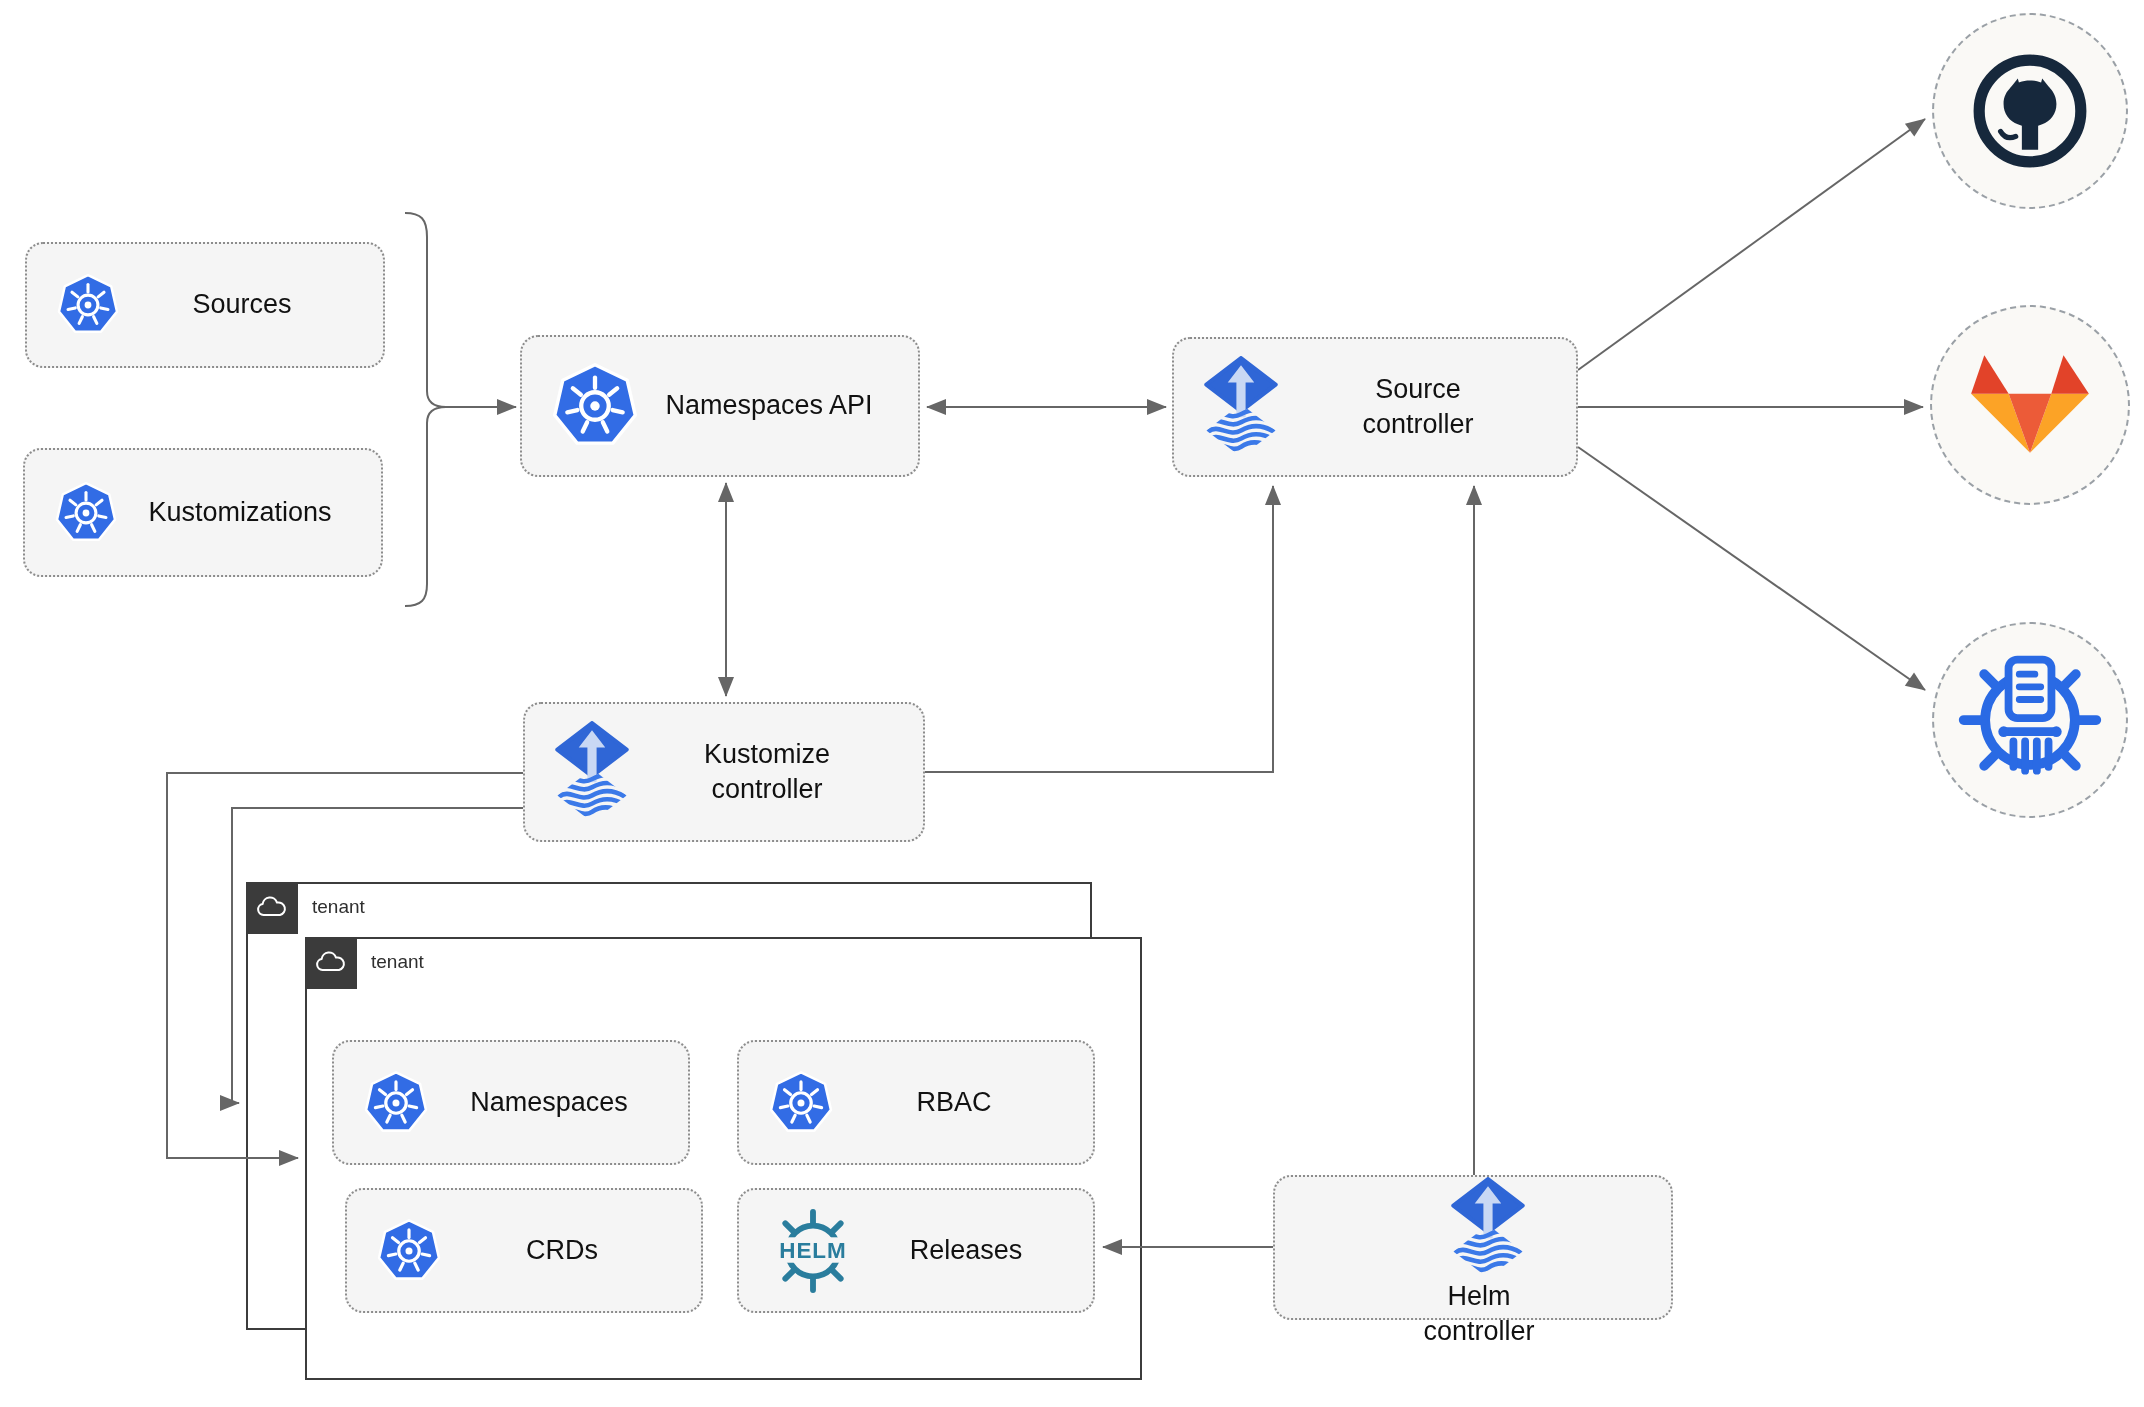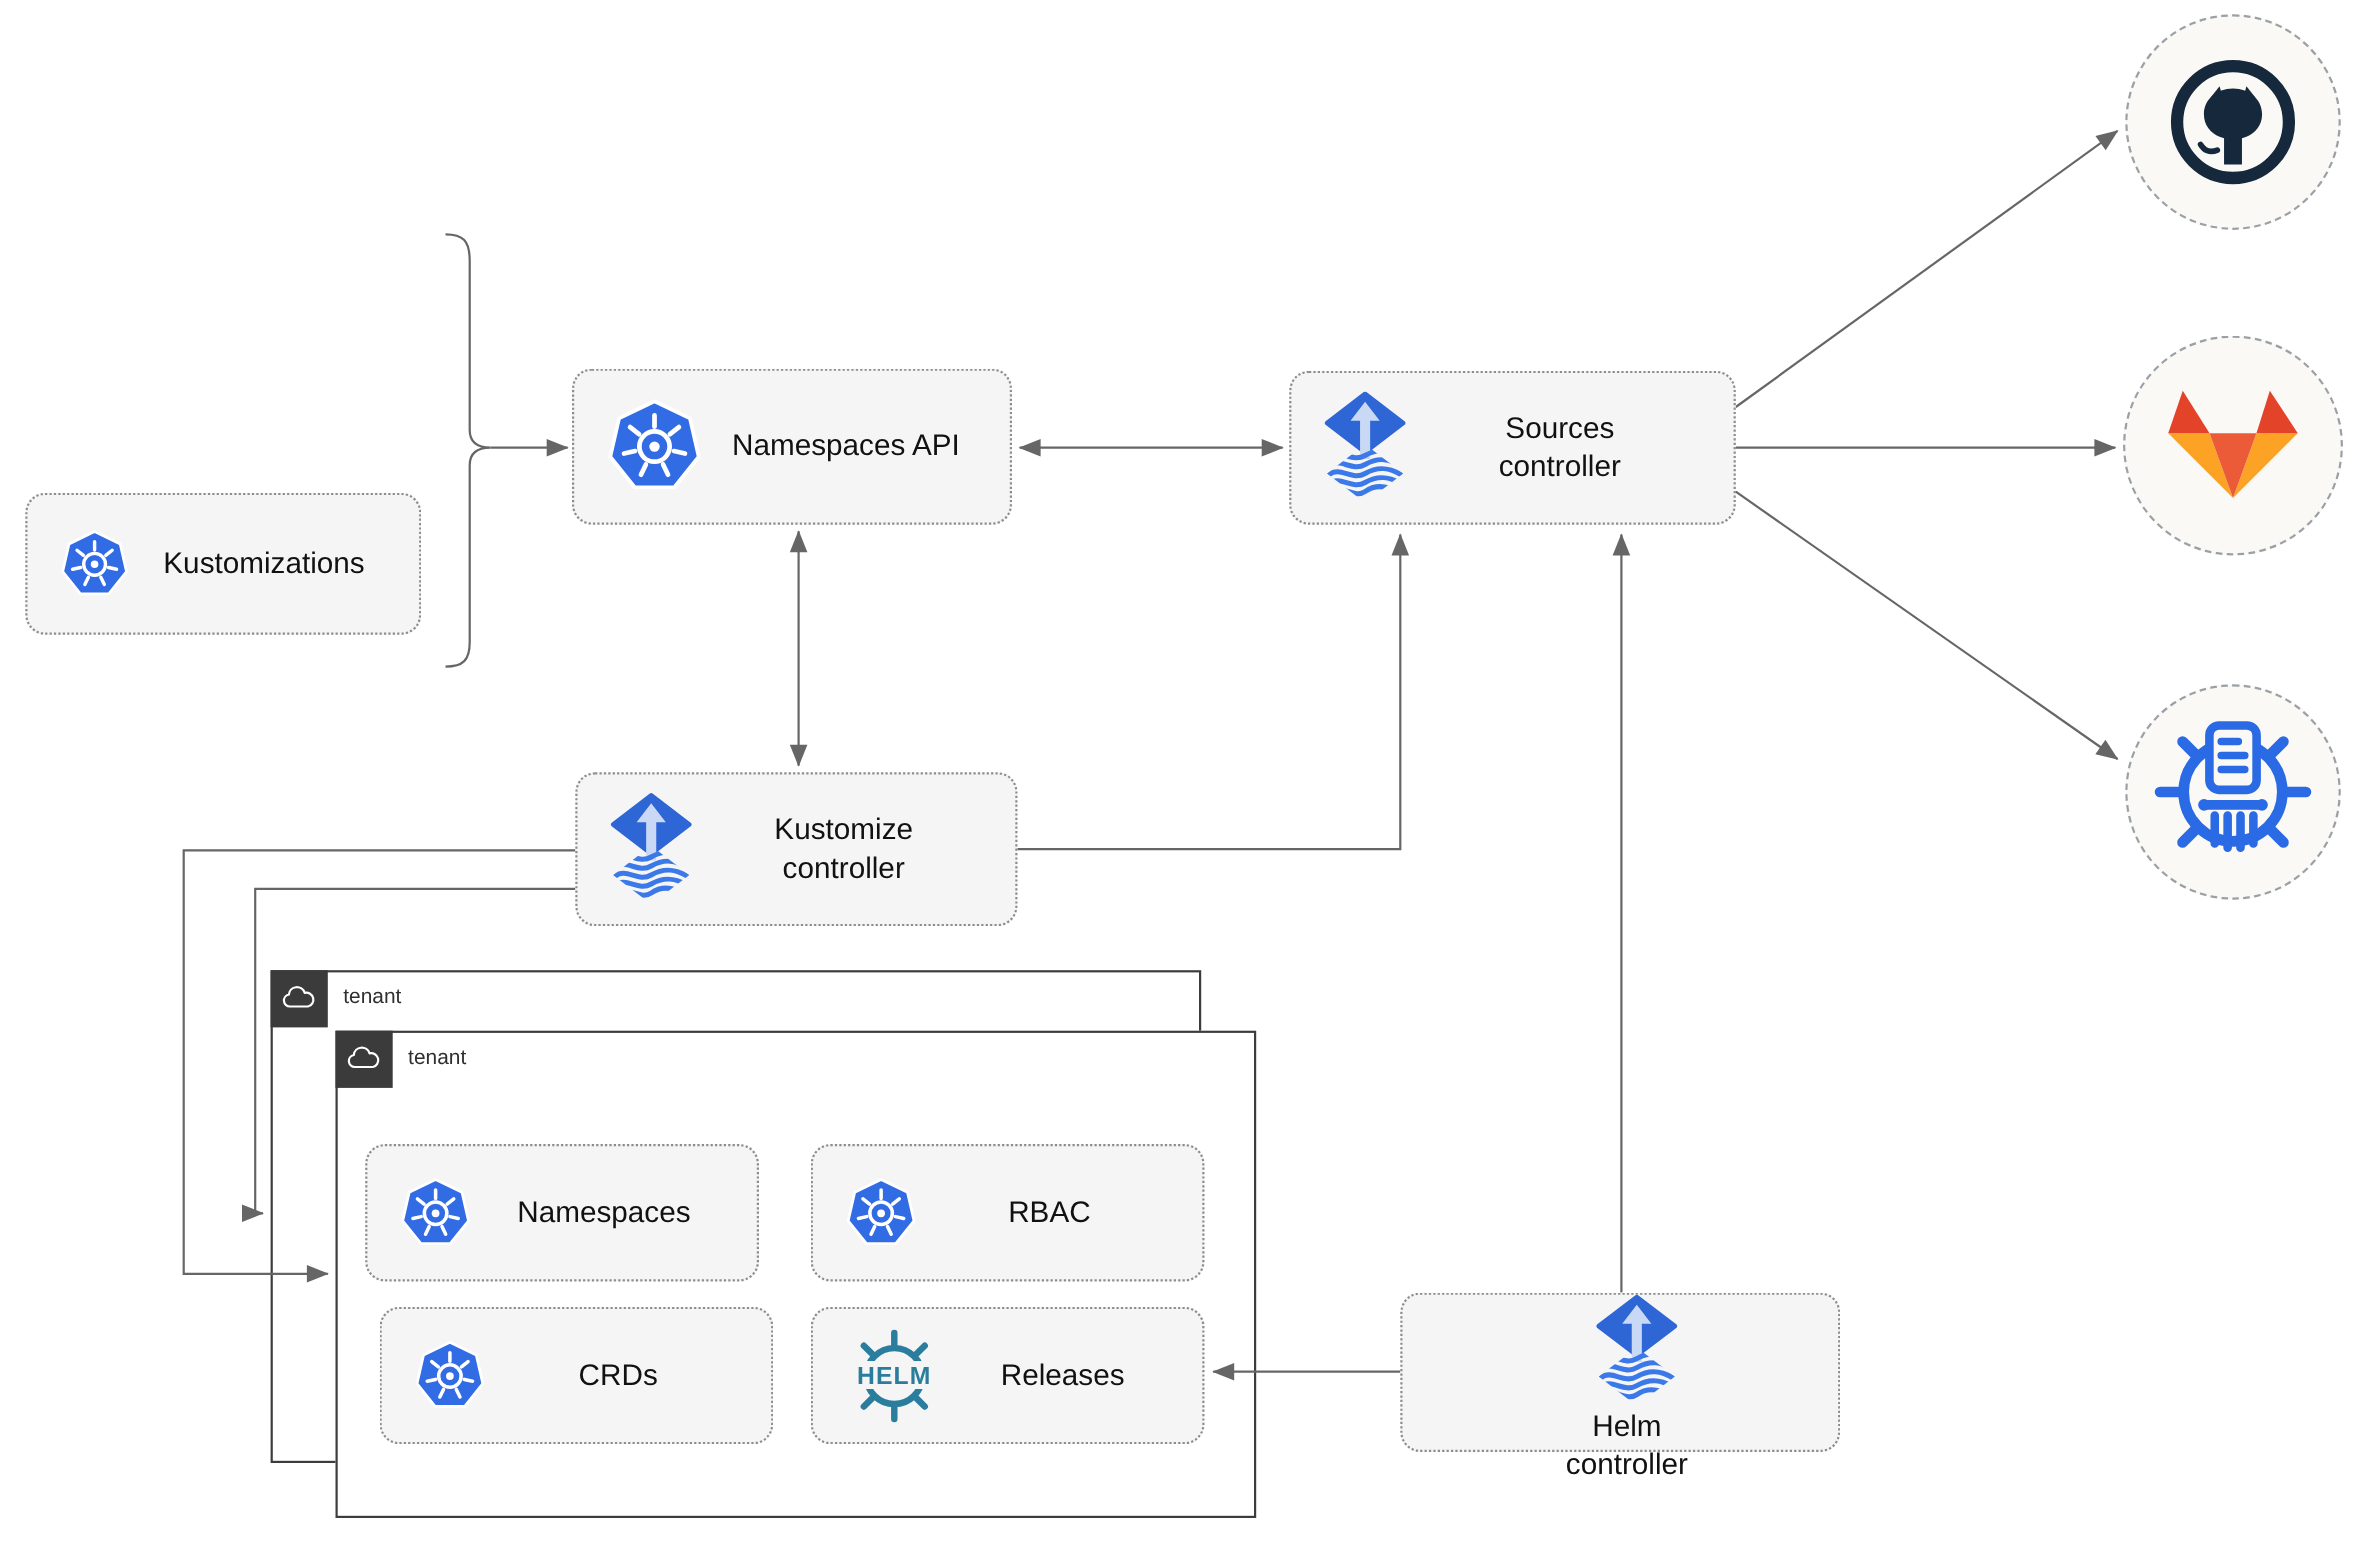--- a/index.html
+++ b/index.html
@@ -146,40 +146,46 @@
       <path marker-end="url(#mE)" d="M1474 1175 L1474 486"></path>
       <path marker-end="url(#mE)" d="M523 773 L167 773 L167 1158 L298 1158"></path>
       <path marker-end="url(#mE)" d="M523 808 L232 808 L232 1103 L239 1103"></path>
       <path marker-end="url(#mE)" d="M1273 1247 L1103 1247"></path>
       <path marker-end="url(#mE)" d="M1578 370 L1925 119"></path>
       <path marker-end="url(#mE)" d="M1578 407 L1923 407"></path>
       <path marker-end="url(#mE)" d="M1578 447 L1925 690"></path>
     </g>
   </svg>
 
+  <div class="node" style="left:25px;top:242px;width:360px;height:126px;">
+    <svg class="icon" width="62" height="62" viewBox="0 0 100 100">
+        <use href="#sym-k8s"></use>
+      </svg>
+    <div class="lbl">Sources</div>
+  </div>
 
   <div class="node" style="left:23px;top:448px;width:360px;height:129px;">
     <svg class="icon" width="62" height="62" viewBox="0 0 100 100">
         <use href="#sym-k8s"></use>
       </svg>
     <div class="lbl">Kustomizations</div>
   </div>
 
   <div class="node" style="left:520px;top:335px;width:400px;height:142px;">
     <svg class="icon" width="86" height="86" viewBox="0 0 100 100">
         <use href="#sym-k8s"></use>
       </svg>
     <div class="lbl">Namespaces API</div>
   </div>
 
   <div class="node ctrl" style="left:1172px;top:337px;width:406px;height:140px;">
     <svg class="icon" width="74" height="102" viewBox="0 0 72 100">
         <use href="#sym-flux"></use>
       </svg>
-    <div class="lbl"><span>Sources controller</span></div>
+    <div class="lbl"><span>Source controller</span></div>
   </div>
 
   <div class="node ctrl" style="left:523px;top:702px;width:402px;height:140px;">
     <svg class="icon" width="74" height="102" viewBox="0 0 72 100">
         <use href="#sym-flux"></use>
       </svg>
     <div class="lbl"><span>Kustomize controller</span></div>
   </div>
 
   <div class="node ctrl" style="left:1273px;top:1175px;width:400px;height:145px;flex-direction:column;">

